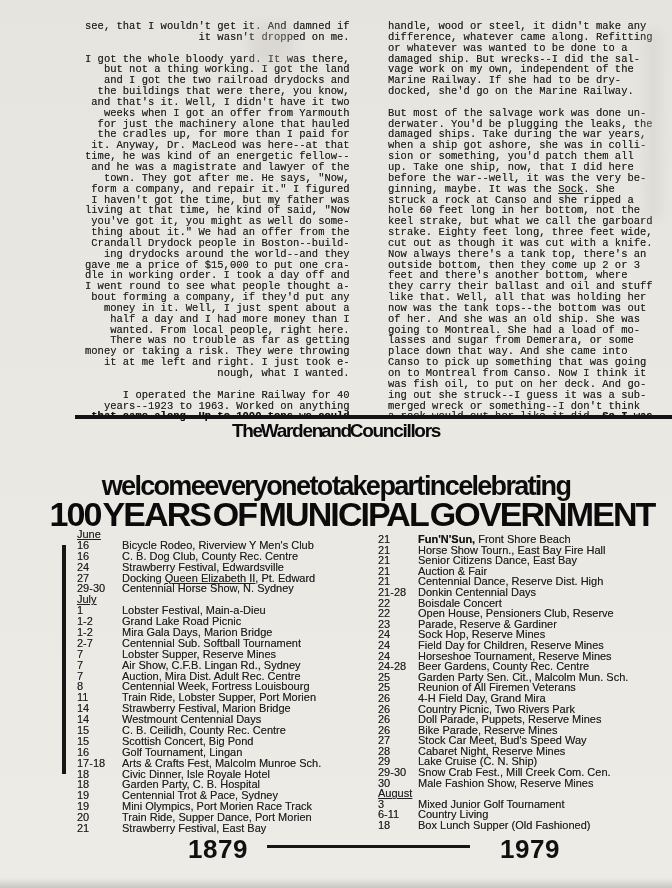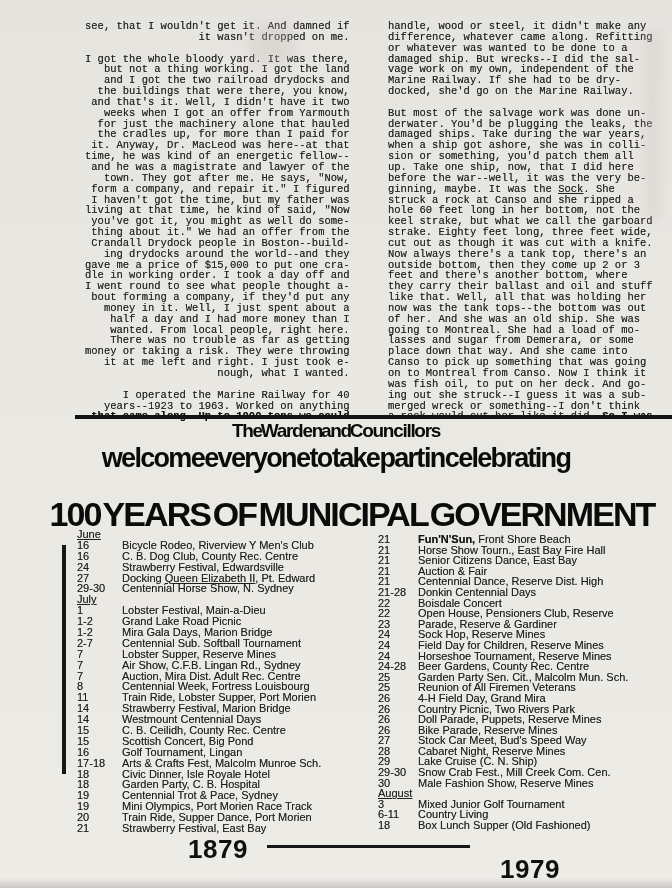--- a/index.html
+++ b/index.html
@@ -23,21 +23,21 @@
   .u{text-decoration:underline;text-underline-offset:1px;}
   
   .rule{position:absolute;left:75px;top:415px;width:597px;height:4px;background:#131313;}
   .banner{
     position:absolute;left:0;width:672px;text-align:center;line-height:1;
     font-family:"Liberation Sans",sans-serif;font-weight:bold;color:#0b0b0b;
     white-space:nowrap;
   }
   .b1{top:421px;font-size:19px;letter-spacing:-1.3px;word-spacing:-5px;}
   .b2{top:448px;font-size:28px;letter-spacing:-1.8px;word-spacing:-4px;}
-  .b3{top:445px;font-size:27px;letter-spacing:-1.7px;word-spacing:-5.5px;}
+  .b3{top:473px;font-size:27px;letter-spacing:-1.7px;word-spacing:-5.5px;}
   .b4{top:497px;left:16px;font-size:34px;letter-spacing:-1.9px;word-spacing:-5px;}
   
   .elist{
     position:absolute;
     font-family:Liberation Sans, sans-serif;
     font-size:11px;color:#1e1e1e;white-space:pre;
     text-shadow:0 0 0.4px rgba(20,20,20,.5);
   }
   .list-left{left:77px;top:529px;line-height:10.9px;}
   .list-right{left:378px;top:534px;line-height:10.6px;}
@@ -47,21 +47,21 @@
   .list-left .date{width:45px;}
   .list-right .date{width:40px;}
   .month .mh{text-decoration:underline;text-underline-offset:1px;}
   .vbar{position:absolute;left:62px;top:545px;width:4px;height:229px;background:#171717;}
   
   .years{
     position:absolute;font-family:"Liberation Sans",sans-serif;font-weight:bold;
     font-size:26px;letter-spacing:.5px;color:#101010;line-height:1;text-align:center;width:66px;
   }
   .y1{left:185px;top:836px;}
-  .y2{left:497px;top:836px;margin-top:20px;}
+  .y2{left:497px;top:836px;}
   .ydiv{position:absolute;left:267px;top:845px;width:203px;height:3px;background:#161616;}
   
   .ghost{position:absolute;pointer-events:none;}
   .g1{left:250px;top:24px;width:42px;height:40px;background:#c7c3bd;opacity:.35;filter:blur(6px);}
   .g2{left:645px;top:30px;width:16px;height:190px;background:#cdcac4;opacity:.4;filter:blur(6px);}
   .g3{left:0;top:878px;width:672px;height:10px;background:linear-gradient(180deg,rgba(110,108,104,0),rgba(110,108,104,.28));}
 </style>
 </head>
 <body>
 

